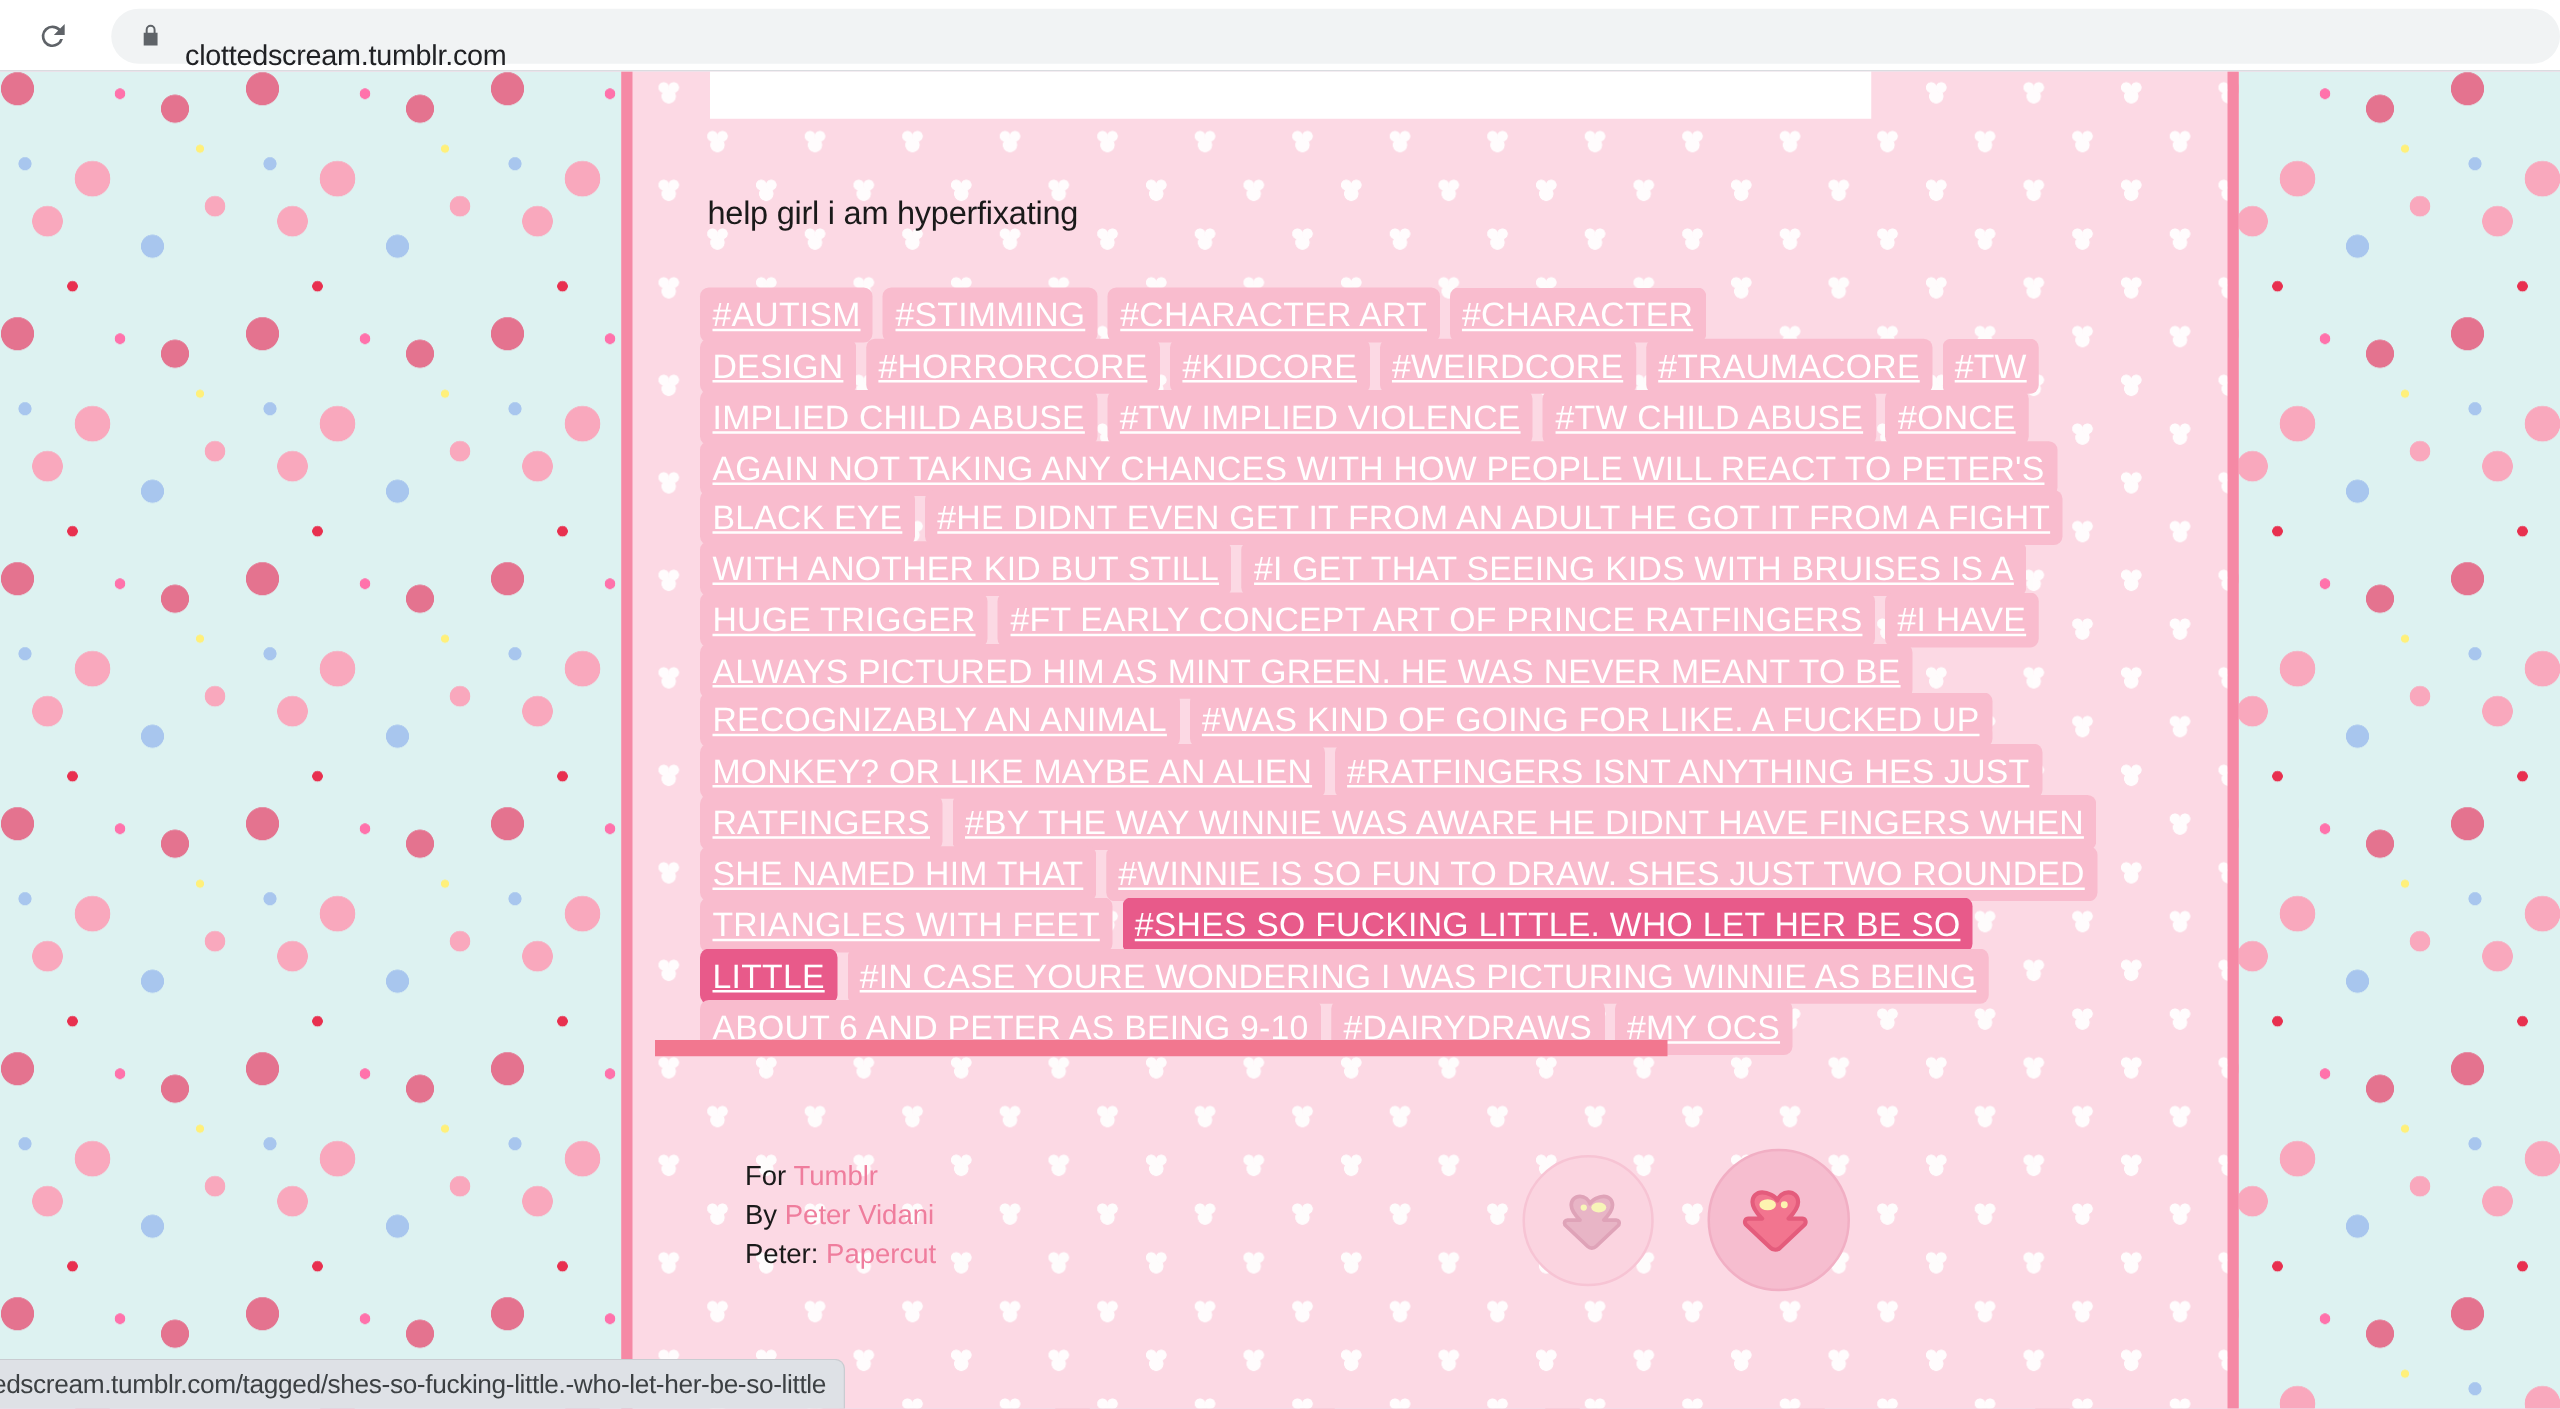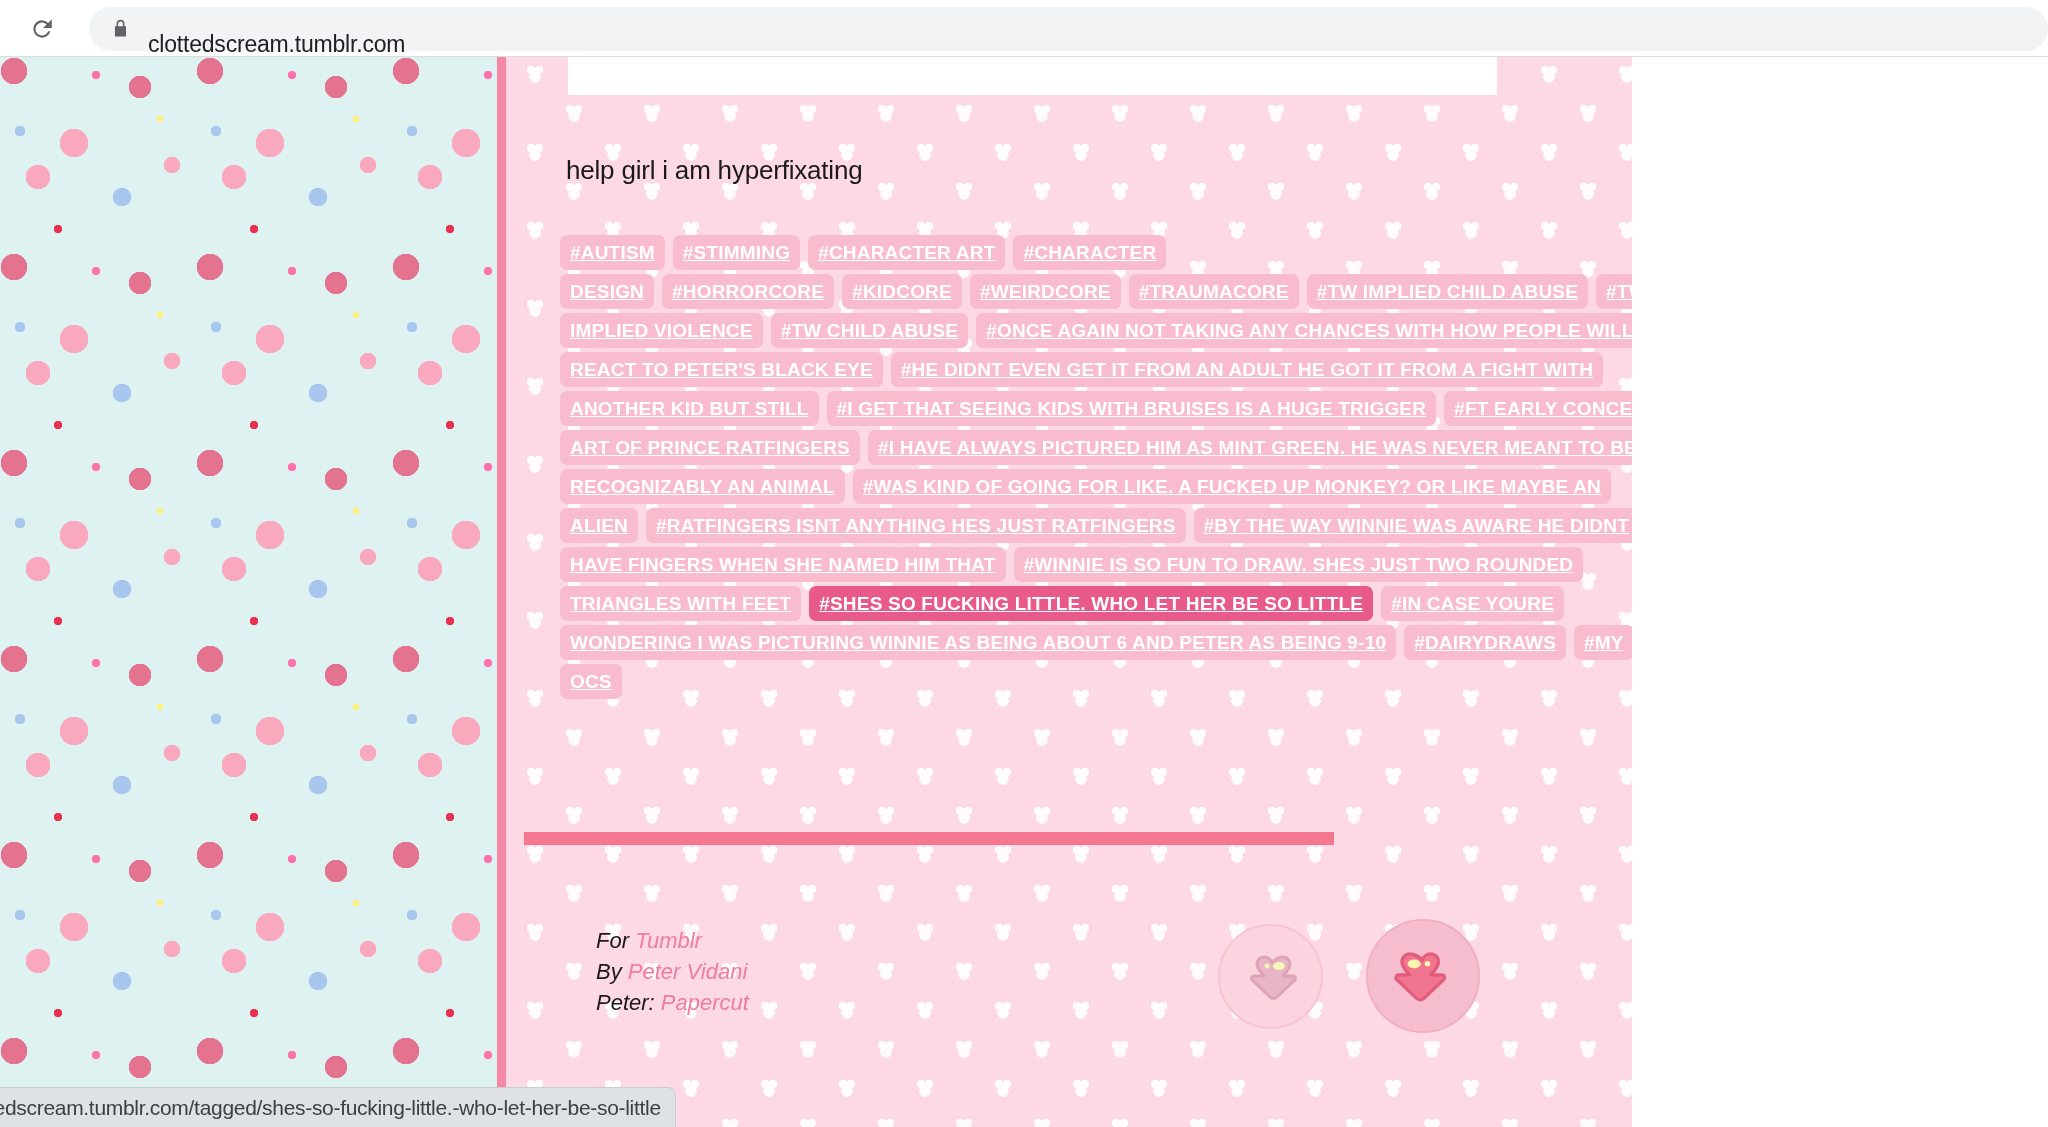--- a/index.html
+++ b/index.html
@@ -65,21 +65,21 @@
     left: 0; top: 56px;
     width: 2048px; height: 1px;
     background: #dadce0;
     z-index: 41;
   }
 
   
   .viewport {
     position: absolute;
     left: 0; top: 57px;
-    width: 1632px;
+    width: 2048px;
     height: 1070px;
     overflow: hidden;
     background: #f9a8d4;
   }
 
   
   .wallpaper {
     position: absolute;
     inset: 0;
     background-color: #ddf2f1;
@@ -158,22 +158,22 @@
   
   .tag-list {
     position: absolute;
     left: 54px;
     top: 176px;
     width: 1120px;
     line-height: 0;
   }
   .tag {
     display: inline;
-    font-size: 19px;
-    font-weight: bold;
+    font-size: 27px;
+    font-weight: normal;
     color: #ffffff;
     background: #f9bcce;
     letter-spacing: 0.2px;
     line-height: 39px;
     padding: 7px 10px;
     border-radius: 7px;
     box-decoration-break: clone;
     -webkit-box-decoration-break: clone;
     white-space: normal;
     margin-right: 2px;
@@ -199,21 +199,21 @@
 
   
   .credits {
     position: absolute;
     left: 90px;
     top: 868px;
     font-size: 22px;
     line-height: 31px;
     color: #1a1a1a;
   }
-  .credits .row { white-space: nowrap; font-style: italic; }
+  .credits .row { white-space: nowrap; }
   .credits a {
     color: #ef7d9d;
     text-decoration: none;
   }
 
   
   .nav-buttons {
     position: absolute;
     left: 712px;
     top: 862px;

